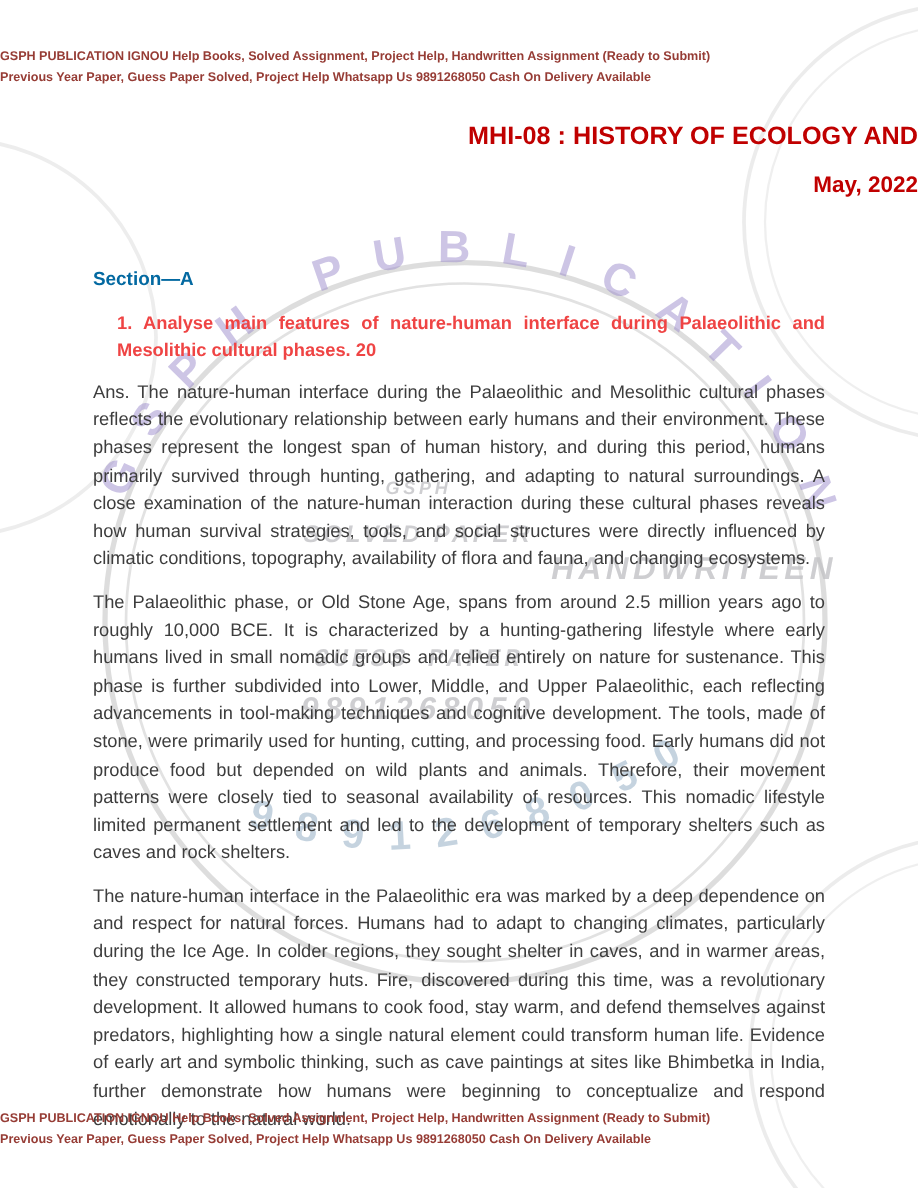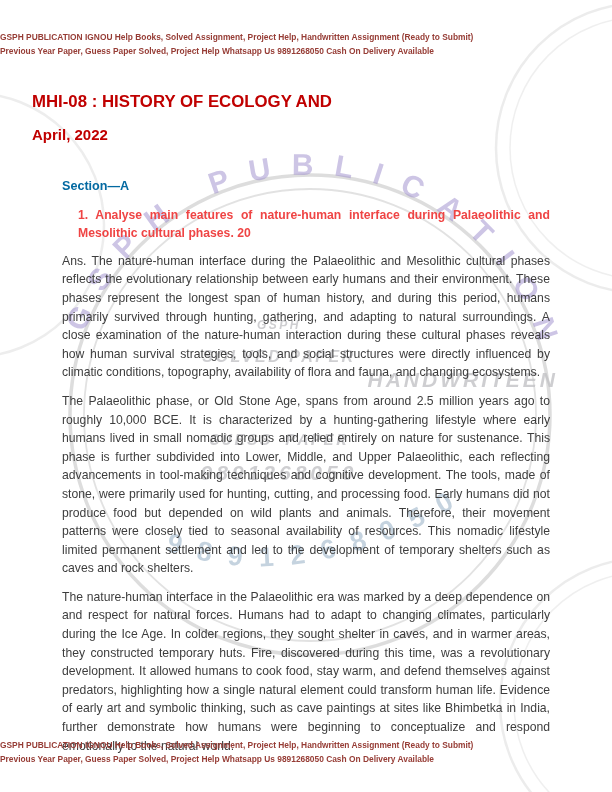--- a/index.html
+++ b/index.html
@@ -25,21 +25,21 @@
   .wm-l4{top:431px;font-size:17px;font-family:Liberation Mono, monospace;}
   .wm-l5{top:461px;font-size:21px;letter-spacing:4px;}
   
   .layer{position:absolute;z-index:1;left:0;right:0;}
   .banner{
     text-align:left;font-weight:bold;font-size:8.4px;line-height:13.5px;
     color:#963c35;
   }
   #banner-top{top:31px;}
   #banner-bottom{top:739px;}
-  #title-block{top:92px;text-align:left;color:#c00000;font-weight:bold;margin-left:32px;}
+  #title-block{top:81px;text-align:right;color:#c00000;font-weight:bold;margin-left:32px;}
   .title-line{font-size:16.8px;line-height:20px;}
   #title-line2{margin-top:17px;}
   #title-date{margin-top:14px;font-size:15px;}
   #content{
     top:177px;left:62px;right:62px;
     color:#3d3d3d;font-size:12.2px;line-height:18.6px;
   }
   #section-heading{
     color:#0369a1;font-weight:bold;font-size:12.6px;margin:0 0 10px 0;
   }
@@ -87,21 +87,21 @@
     <div class="wm-stack wm-l5">9891268050</div>
   </div>
 
   <div id="banner-top" class="layer banner">
     <div>GSPH PUBLICATION IGNOU Help Books, Solved Assignment, Project Help, Handwritten Assignment (Ready to Submit)</div>
     <div>Previous Year Paper, Guess Paper Solved, Project Help Whatsapp Us 9891268050 Cash On Delivery Available</div>
   </div>
 
   <div id="title-block" class="layer">
     <div class="title-line" id="title-line1">MHI-08 : HISTORY OF ECOLOGY AND</div>
-    <div id="title-date">April, 2022</div>
+    <div id="title-date">May, 2022</div>
   </div>
 
   <div id="content" class="layer">
     <div id="section-heading">Section—A</div>
     <p id="question-text">1. Analyse main features of nature-human interface during Palaeolithic and Mesolithic cultural phases. 20</p>
     <p class="answer-para">Ans. The nature-human interface during the Palaeolithic and Mesolithic cultural phases reflects the evolutionary relationship between early humans and their environment. These phases represent the longest span of human history, and during this period, humans primarily survived through hunting, gathering, and adapting to natural surroundings. A close examination of the nature-human interaction during these cultural phases reveals how human survival strategies, tools, and social structures were directly influenced by climatic conditions, topography, availability of flora and fauna, and changing ecosystems.</p>
     <p class="answer-para">The Palaeolithic phase, or Old Stone Age, spans from around 2.5 million years ago to roughly 10,000 BCE. It is characterized by a hunting-gathering lifestyle where early humans lived in small nomadic groups and relied entirely on nature for sustenance. This phase is further subdivided into Lower, Middle, and Upper Palaeolithic, each reflecting advancements in tool-making techniques and cognitive development. The tools, made of stone, were primarily used for hunting, cutting, and processing food. Early humans did not produce food but depended on wild plants and animals. Therefore, their movement patterns were closely tied to seasonal availability of resources. This nomadic lifestyle limited permanent settlement and led to the development of temporary shelters such as caves and rock shelters.</p>
     <p class="answer-para">The nature-human interface in the Palaeolithic era was marked by a deep dependence on and respect for natural forces. Humans had to adapt to changing climates, particularly during the Ice Age. In colder regions, they sought shelter in caves, and in warmer areas, they constructed temporary huts. Fire, discovered during this time, was a revolutionary development. It allowed humans to cook food, stay warm, and defend themselves against predators, highlighting how a single natural element could transform human life. Evidence of early art and symbolic thinking, such as cave paintings at sites like Bhimbetka in India, further demonstrate how humans were beginning to conceptualize and respond emotionally to the natural world.</p>
   </div>
 

